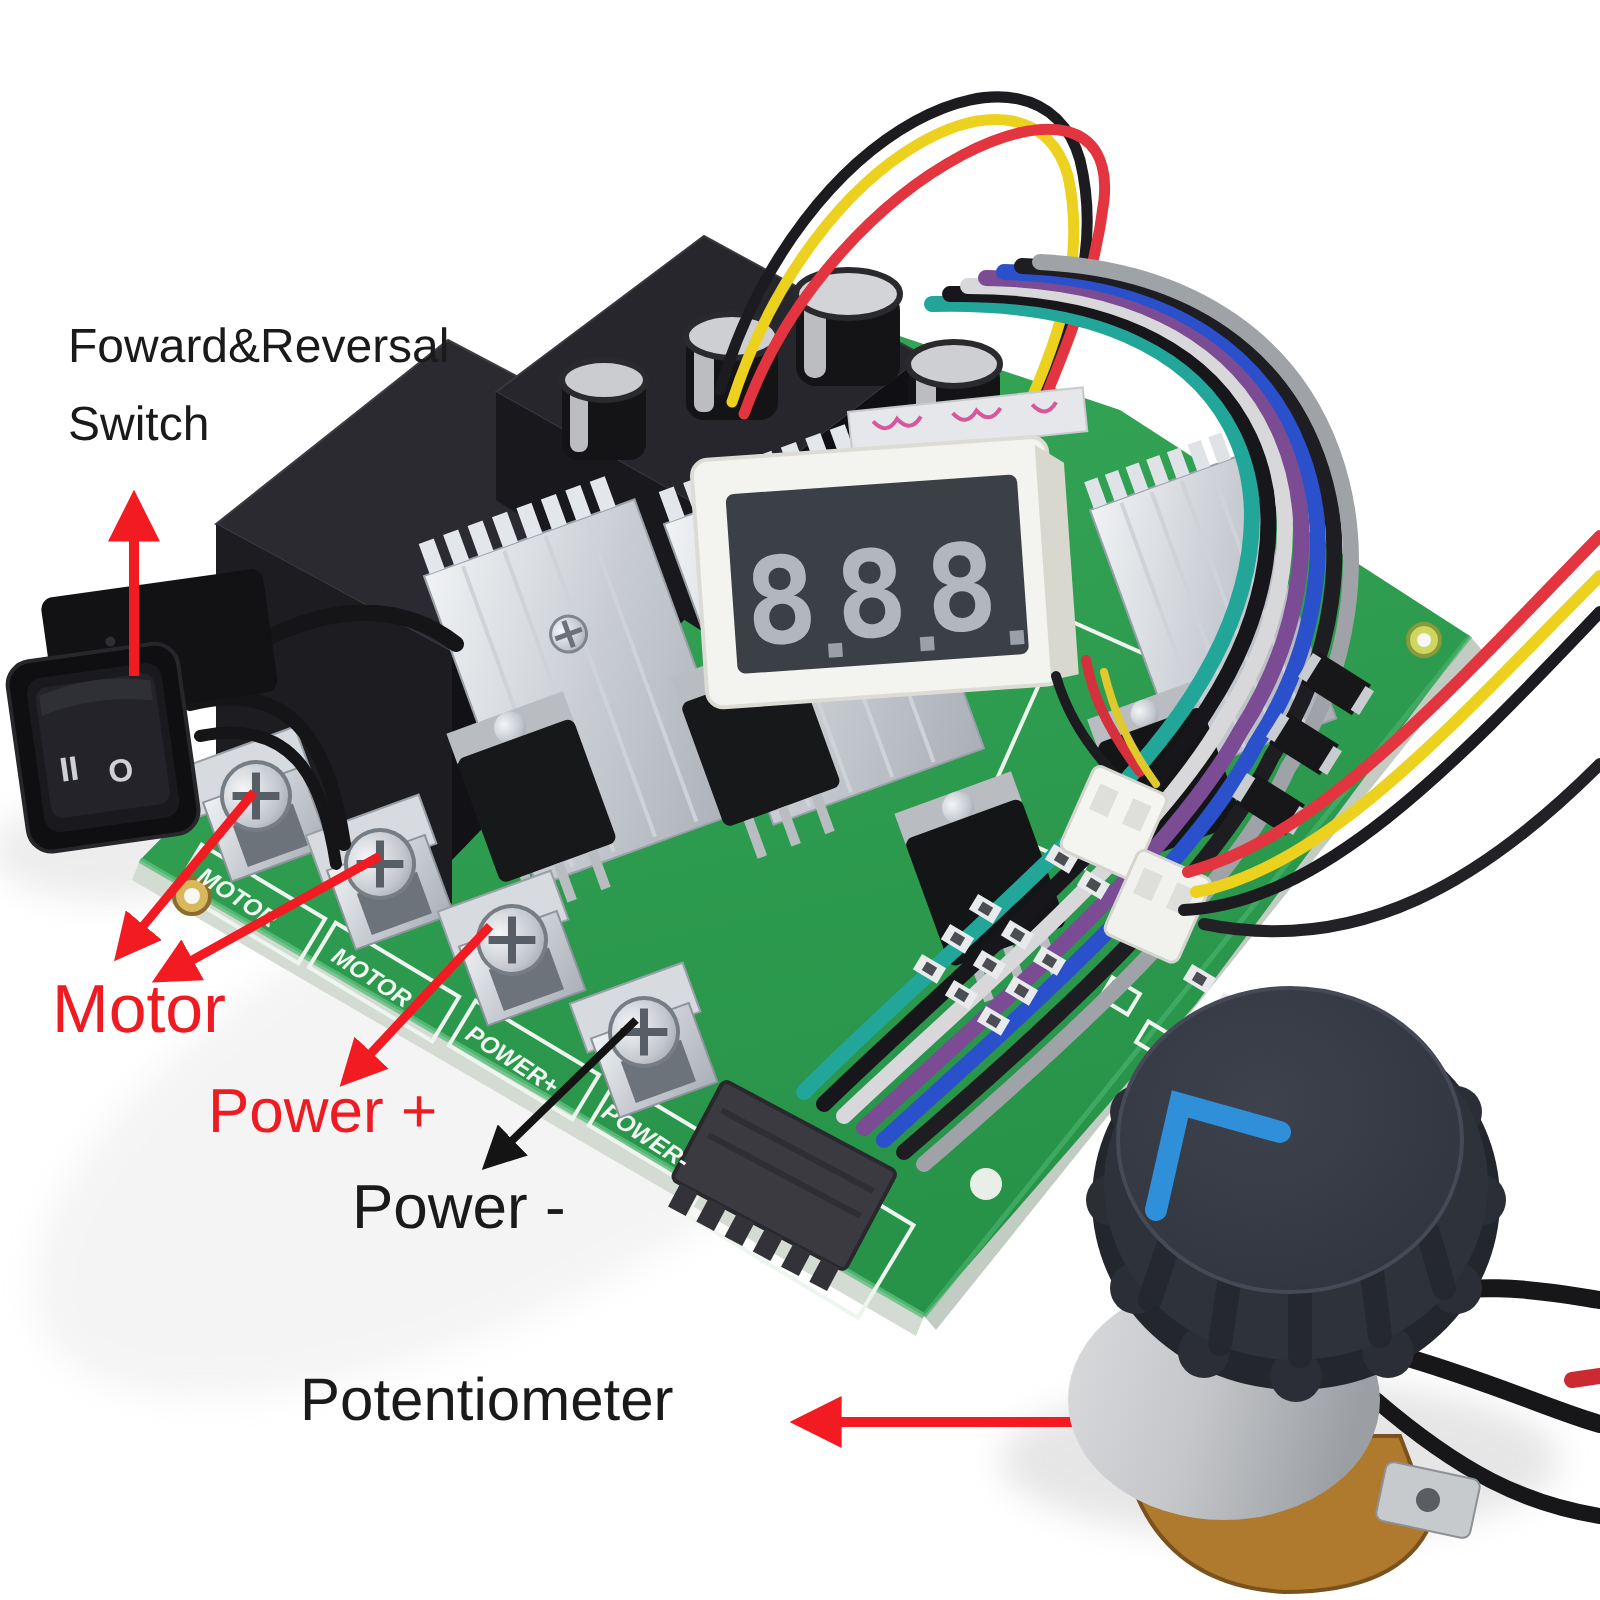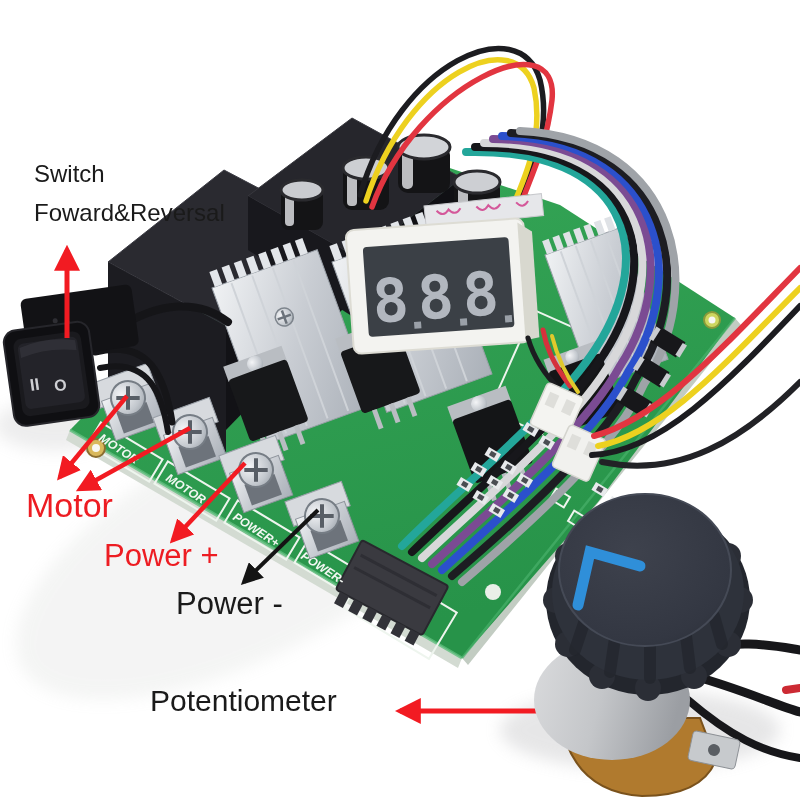--- a/index.html
+++ b/index.html
@@ -420,20 +420,20 @@
             <path d="M722,644 L714,616"></path>
       </g>
       <ellipse cx="645" cy="570" rx="86" ry="76" fill="url(#gKnob)"></ellipse>
       <ellipse cx="645" cy="570" rx="86" ry="76" fill="none" stroke="#454a56" stroke-width="2"></ellipse>
       <path d="M578,605 L590,552 L640,566" stroke="#2f8fd9" stroke-width="11" fill="none" stroke-linecap="round"></path>
     </g>
   </g>
 </svg>
 
 <div class="ann black" id="switch-label">
+  <div>Foward&amp;Reversal</div>
   <div>Switch</div>
-  <div>Foward&amp;Reversal</div>
 </div>
 <div class="ann red" id="motor-label">Motor</div>
 <div class="ann black" id="power-minus-label">Power -</div>
 <div class="ann red" id="power-plus-label">Power +</div>
 <div class="ann black" id="potentiometer-label">Potentiometer</div>
 </div>
 
 </body></html>

